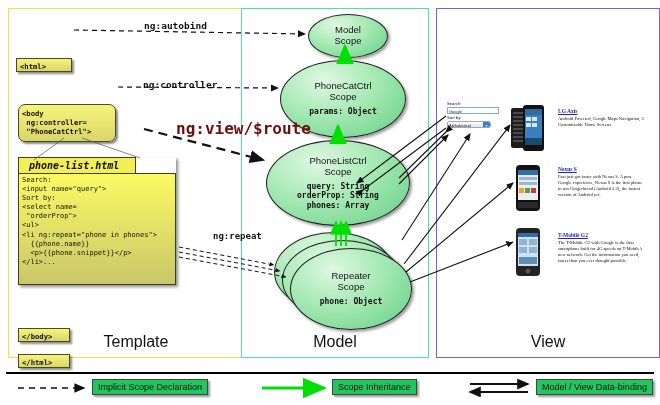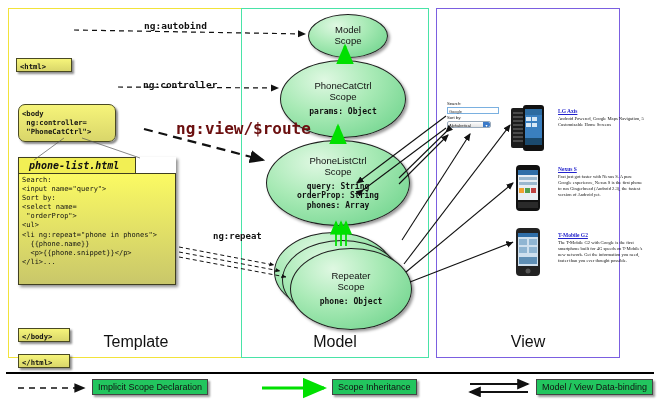--- a/index.html
+++ b/index.html
@@ -75,21 +75,21 @@
 <div id="root">
 
   <div class="panel" style="left:8px;top:8px;width:256px;height:350px;border:1.5px solid #f2e33a;">
     <div class="panel-label" style="bottom:6px;font-size:16px;">Template</div>
   </div>
 
   <div class="panel" style="left:241px;top:8px;width:188px;height:350px;border:1.5px solid #49e3a7;">
     <div class="panel-label" style="bottom:6px;font-size:16px;">Model</div>
   </div>
 
-  <div class="panel" style="left:436px;top:8px;width:184px;height:350px;border:1.5px solid #7b5fe0;">
+  <div class="panel" style="left:436px;top:8px;width:224px;height:350px;border:1.5px solid #7b5fe0;">
     <div class="panel-label" style="bottom:6px;font-size:16px;">View</div>
   </div>
 
   <div class="tpl-box" style="left:16px;top:22px;width:56px;height:14px;line-height:11px;">&lt;html&gt;</div>
 
   <div class="tpl-box" style="left:18px;top:68px;width:98px;height:38px;padding-top:4px;border-radius:7px;">&lt;body
  ng:controller=
  "PhoneCatCtrl"&gt;</div>
 
 

